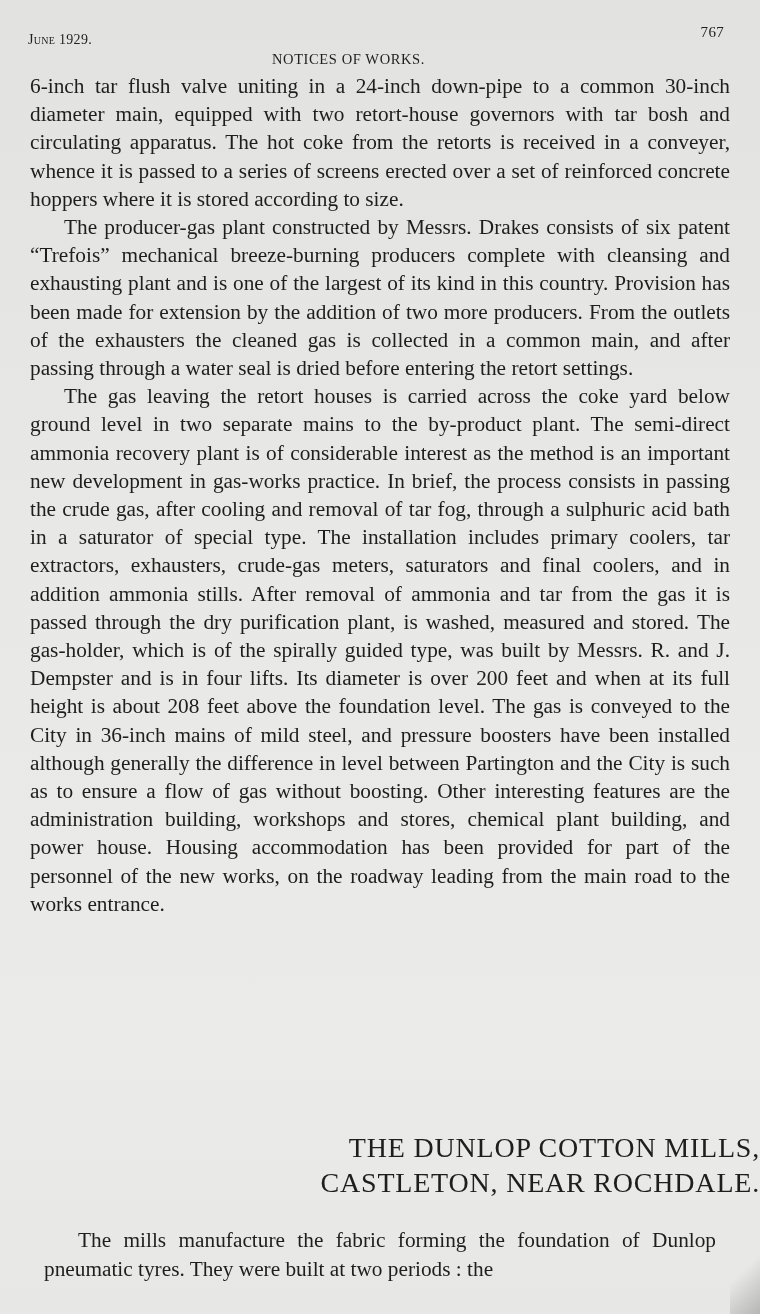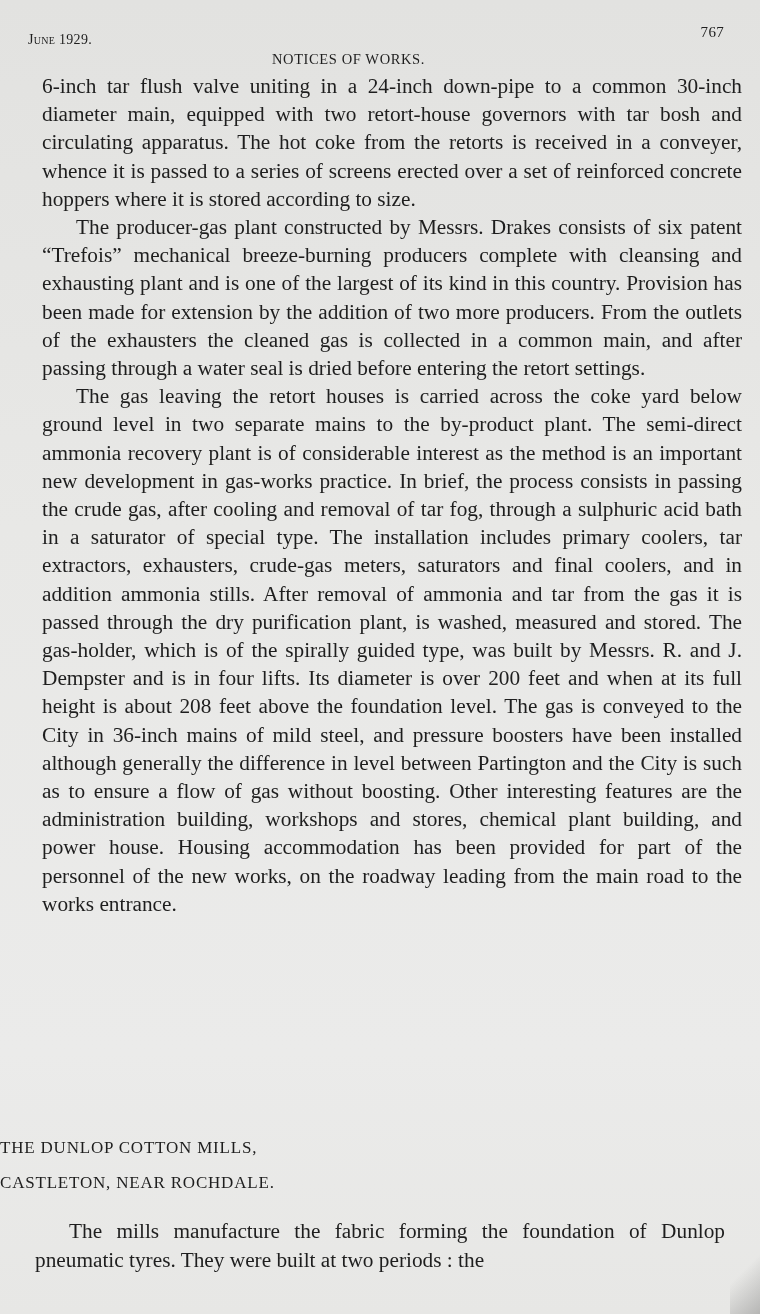--- a/index.html
+++ b/index.html
@@ -62,51 +62,50 @@
     }
     .body-text {
       position: absolute;
       left: 30px;
       top: 72px;
       width: 700px;
       font-size: 21.3px;
       line-height: 28.2px;
       text-align: justify;
       hyphens: none;
-      margin-left: 12px;
     }
     .body-text p {
       margin: 0;
       text-indent: 0;
     }
     .body-text p.indent {
       text-indent: 34px;
     }
     .section-heading {
       position: absolute;
       left: 0;
       width: 760px;
-      text-align: left;
-      font-size: 17px;
+      text-align: right;
+      font-size: 28px;
       letter-spacing: 0.8px;
       line-height: 29px;
     }
     .heading-1 { top: 1133px; }
     .heading-2 { top: 1168px; }
     .section-body {
       position: absolute;
       left: 28px;
       top: 1210px;
       width: 704px;
       font-size: 21.3px;
       line-height: 29px;
       text-align: justify;
     }
     .section-body p {
-      margin: 7px;
+      margin: 16px;
       text-indent: 34px;
     }
   </style>
 </head>
 <body>
 
 <div class="page">
 
   <div class="running-head">
     <span class="rh-left">June 1929.</span>

